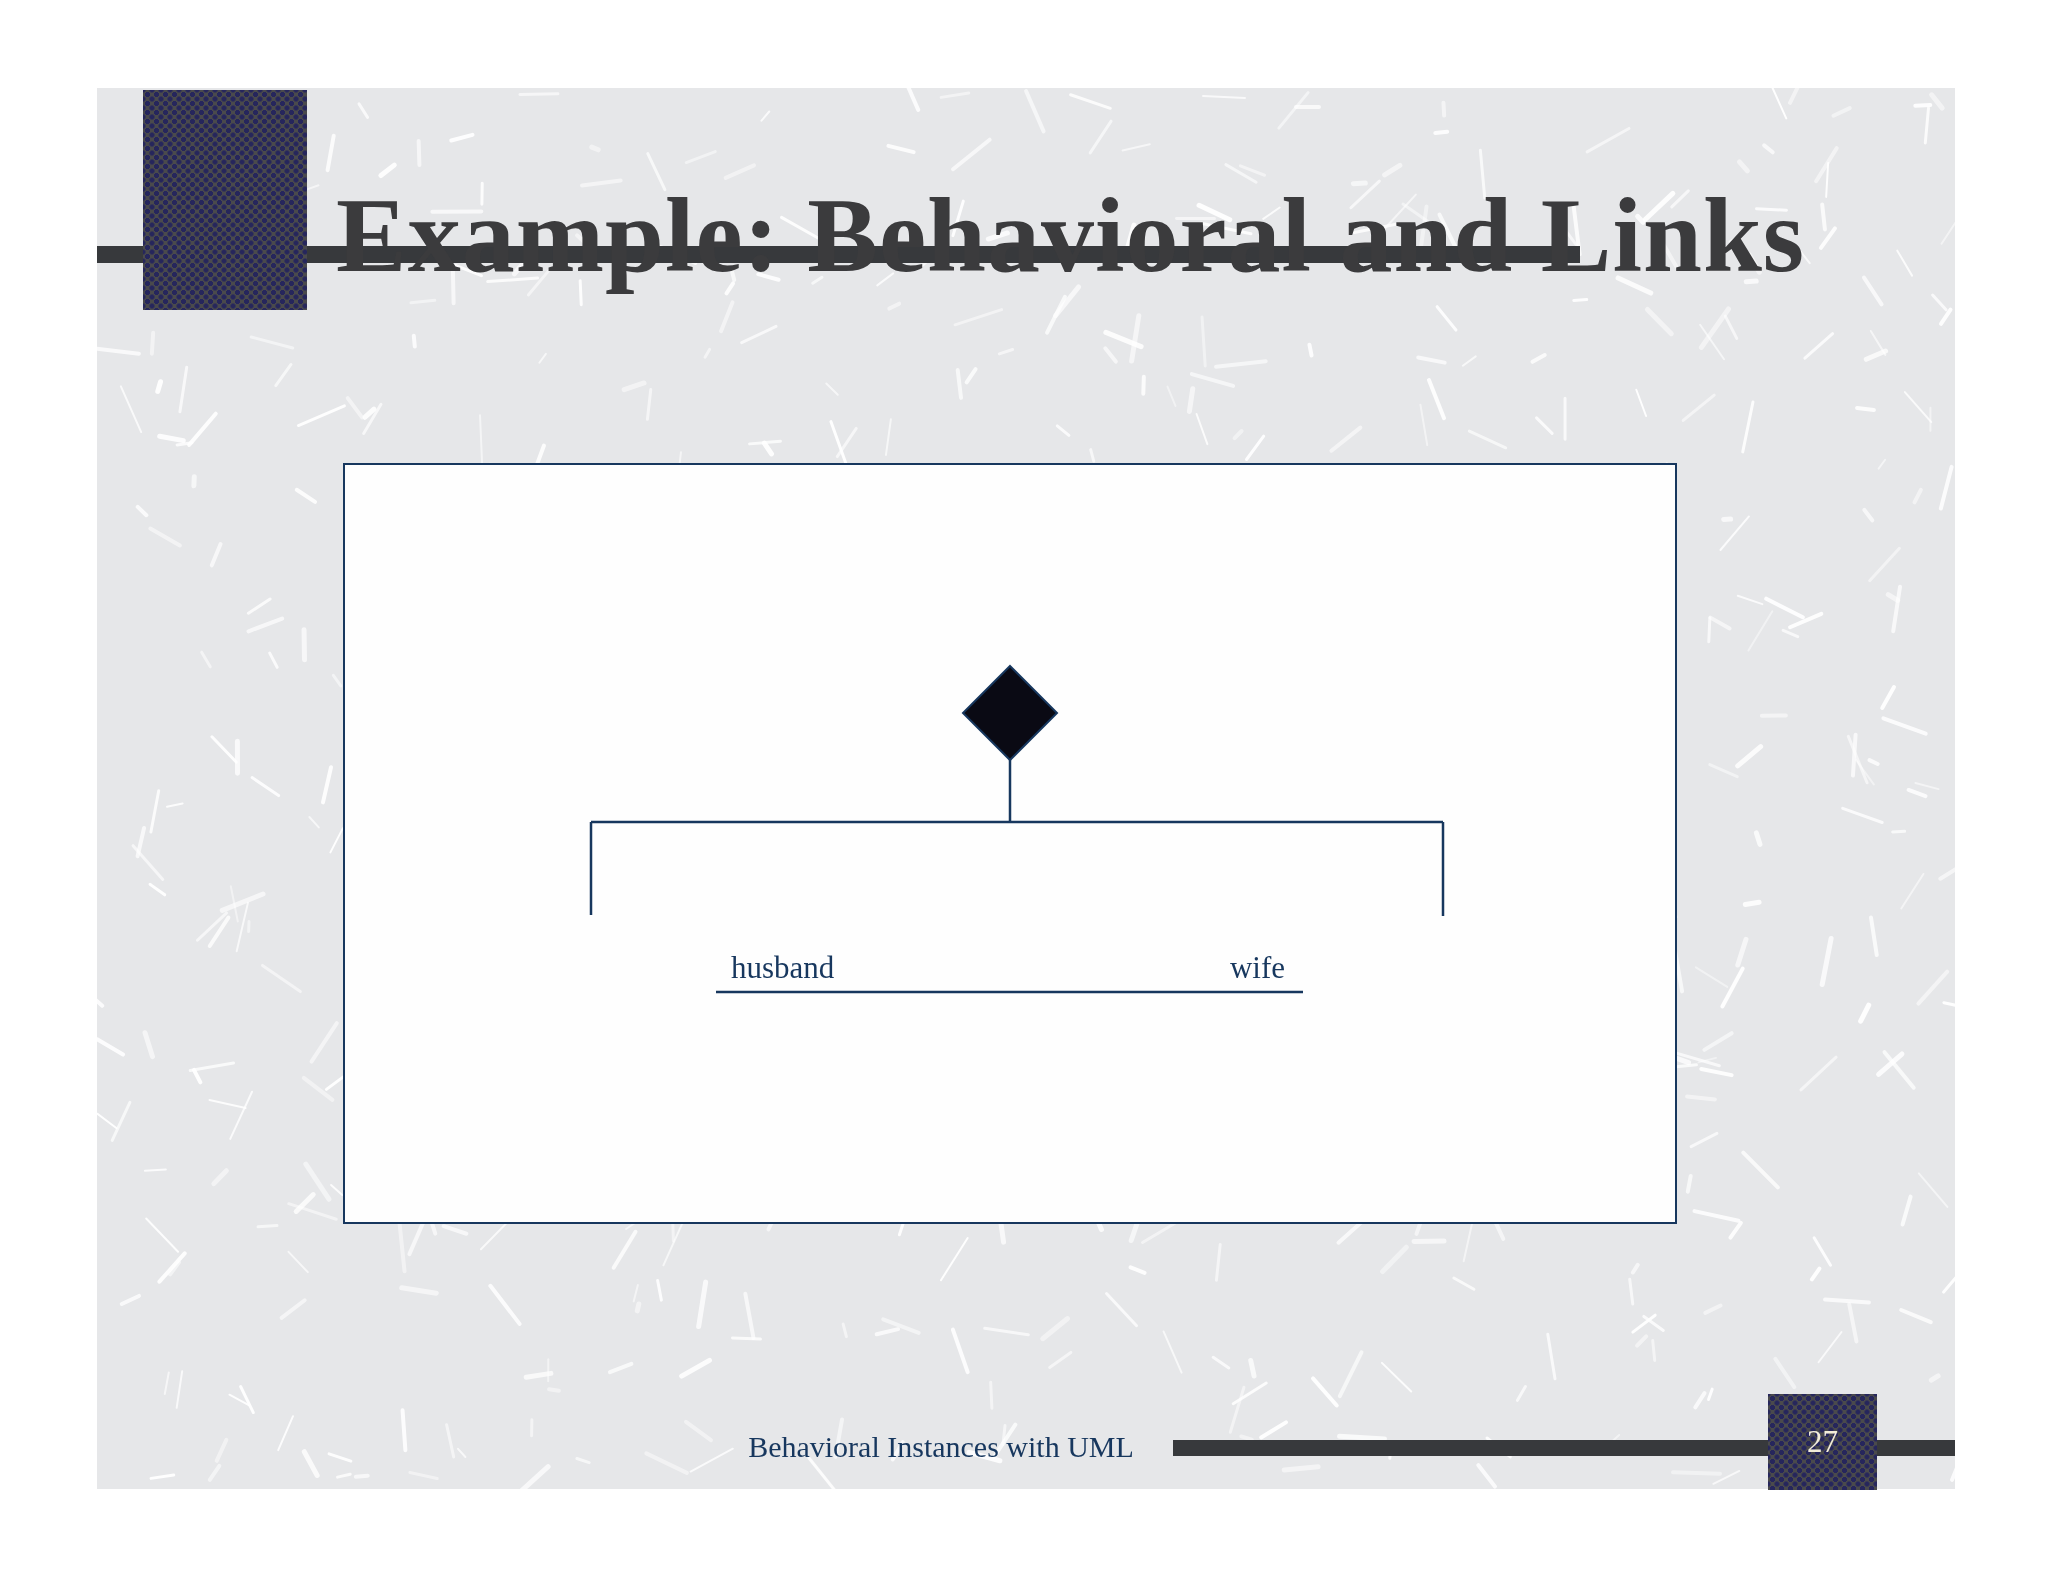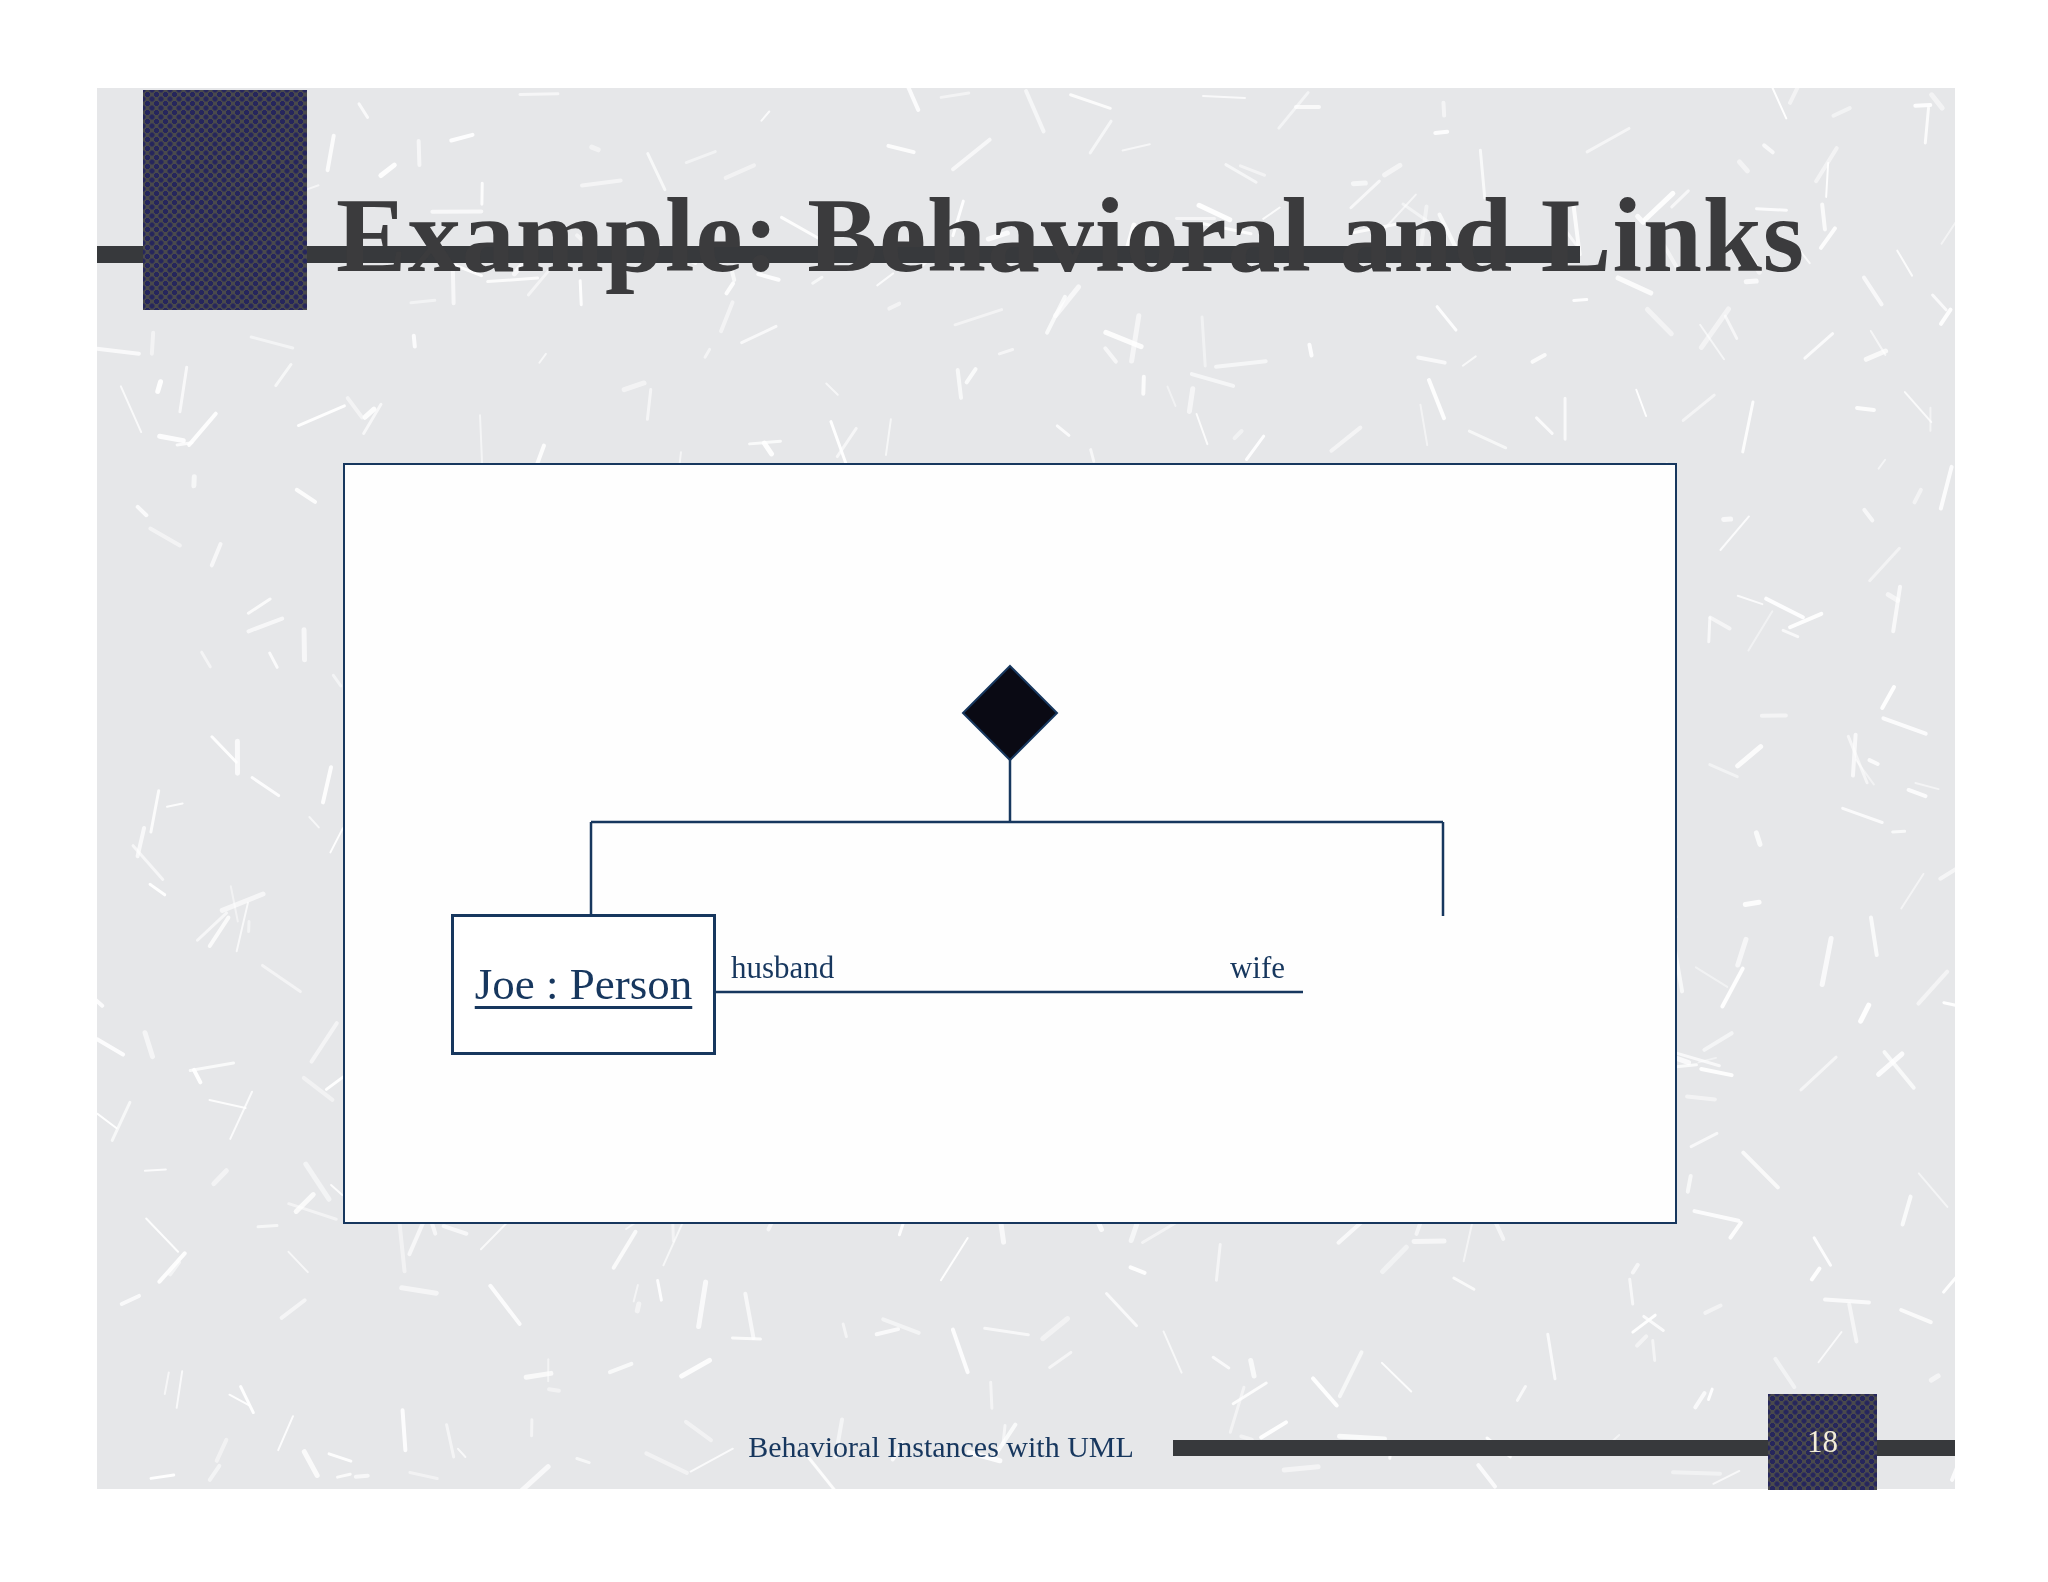--- a/index.html
+++ b/index.html
@@ -711,26 +711,23 @@
     <line x1="246" y1="357" x2="246" y2="450" stroke="#17375e" stroke-width="2.5"></line>
 
     <line x1="1098" y1="357" x2="1098" y2="451" stroke="#17375e" stroke-width="2.5"></line>
 
     <line x1="371" y1="527" x2="958" y2="527" stroke="#17375e" stroke-width="2.5"></line>
 
     <polygon points="665,201 712,248 665,295 618,248" fill="#0a0a14" stroke="#17375e" stroke-width="2"></polygon>
   </svg>
 
 
-  <div class="obj-box joe-box">
-    <span class="obj-label">Joe : Person</span>
-  </div>
 
 
   <span class="role-label husband-label">husband</span>
   <span class="role-label wife-label">wife</span>
 </div>
 
 <div class="footer-text">Behavioral Instances with UML</div>
 <div class="footer-bar"></div>
 <div class="footer-square speckle">
-  <span class="page-number">18</span>
+  <span class="page-number">27</span>
 </div>
 
 </body></html>

